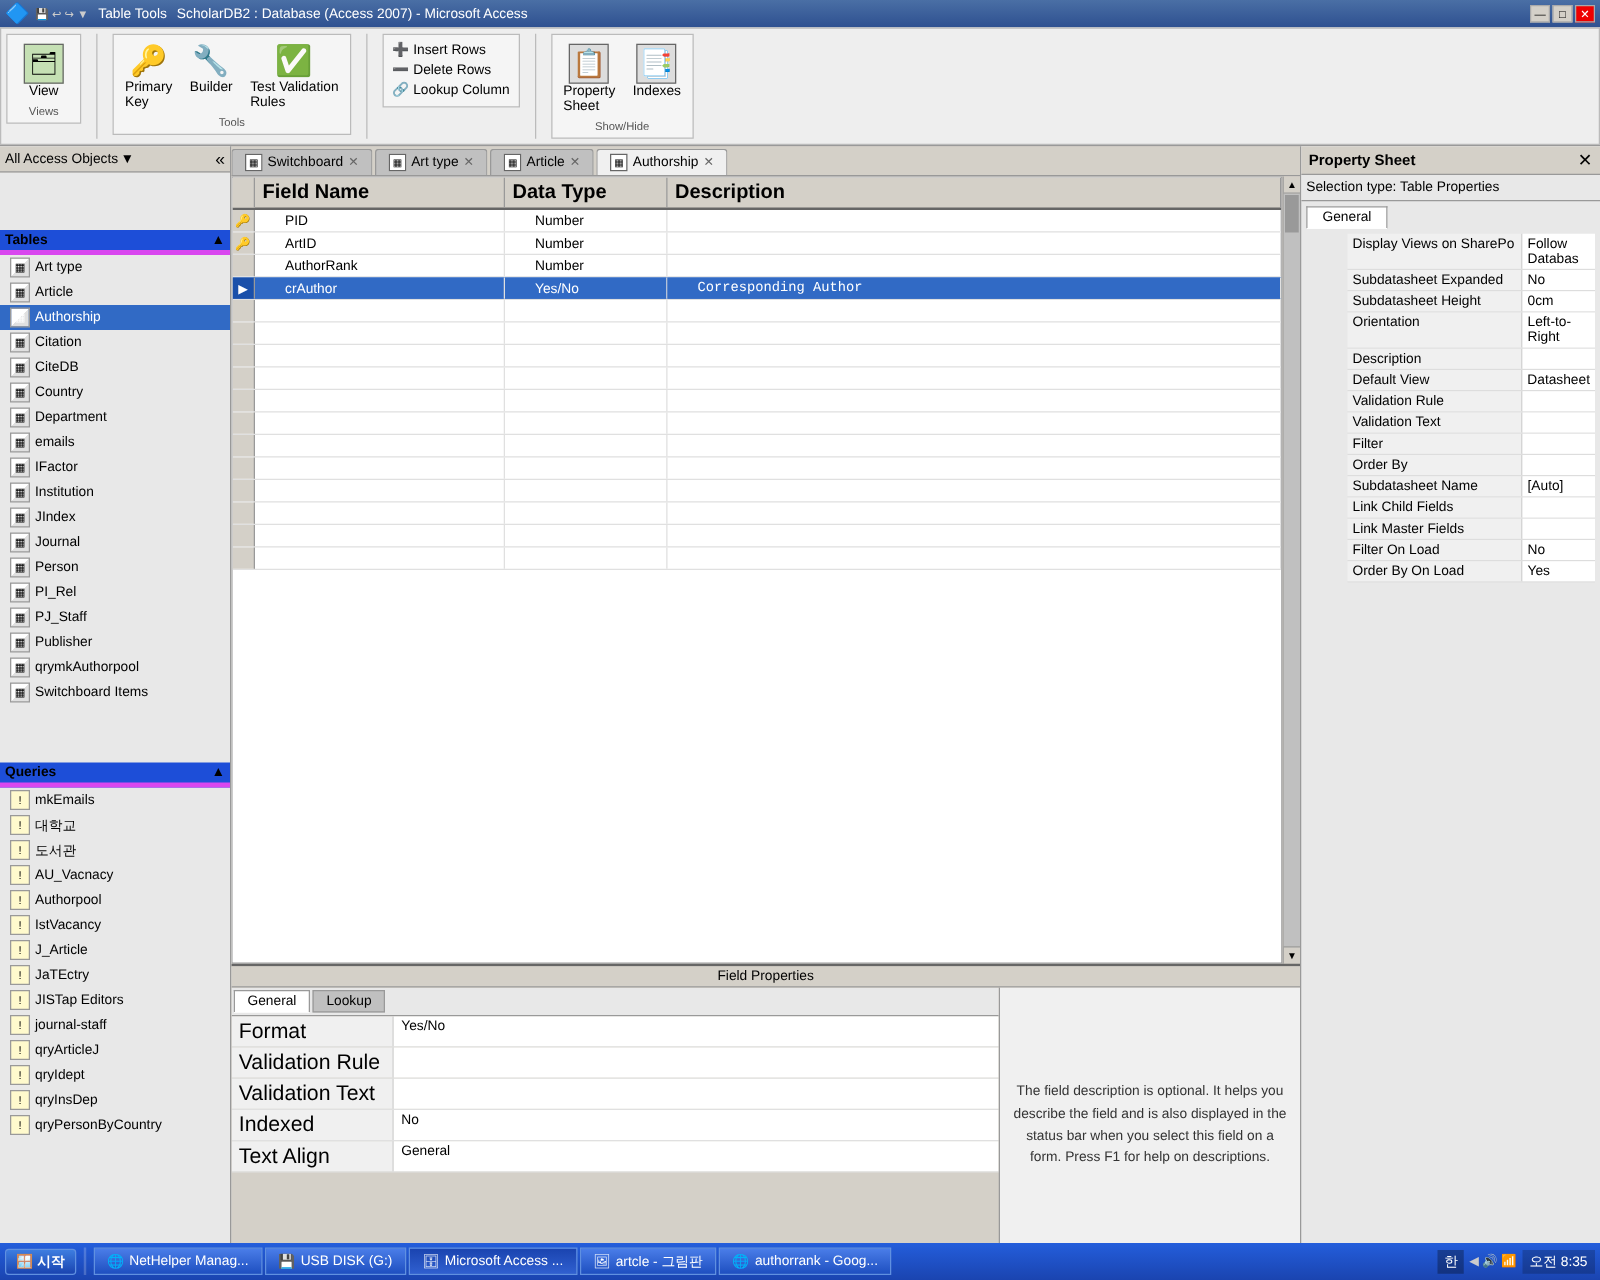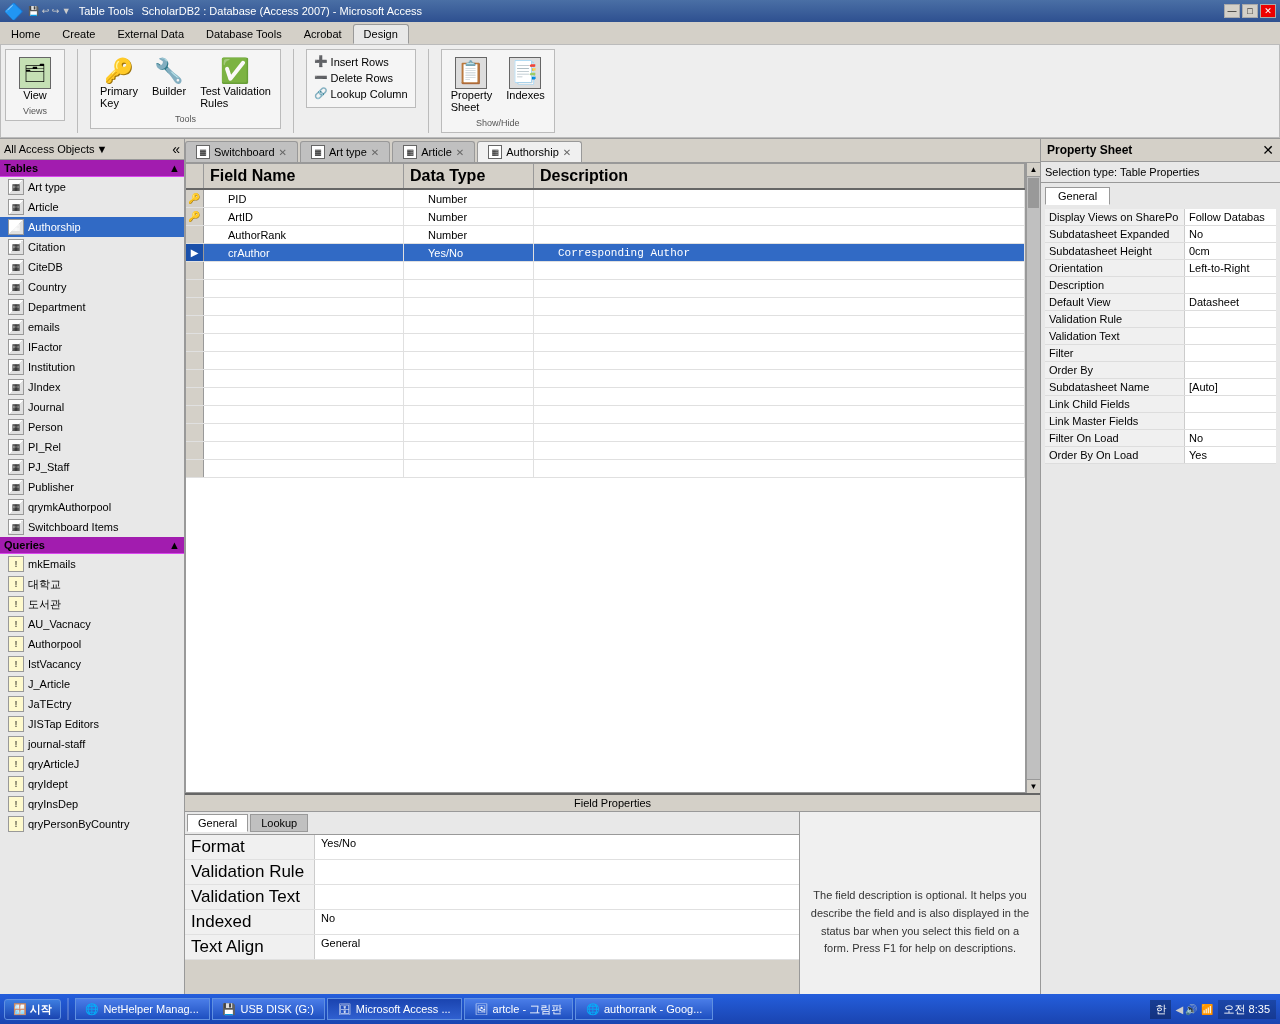--- a/index.html
+++ b/index.html
@@ -27,21 +27,21 @@
 
     
     .main-area { display: flex; height: calc(1024px - 22px - 24px - 60px - 24px); }
 
     
     .left-panel { width: 185px; background: #e8e8e8; border-right: 1px solid #999; display: flex; flex-direction: column; overflow: hidden; }
     .left-panel-header { display: flex; align-items: center; justify-content: space-between; background: #d4d0c8; padding: 2px 4px; border-bottom: 1px solid #999; }
     .left-panel-dropdown { display: flex; align-items: center; gap: 2px; flex: 1; }
     .left-panel-toggle { font-size: 14px; cursor: pointer; }
     .left-panel-content { flex: 1; overflow-y: auto; }
-    .section-header { display: flex; align-items: center; justify-content: space-between; background: #a21caf; padding: 2px 4px; cursor: pointer; border-bottom: 1px solid #d946ef; }
+    .section-header { display: flex; align-items: center; justify-content: space-between; background: #1d4ed8; padding: 2px 4px; cursor: pointer; border-bottom: 4px solid #d946ef; margin-top: 46px; }
     .section-header span { font-weight: bold; font-size: 11px; }
     .section-content { }
     .nav-item { display: flex; align-items: center; gap: 4px; padding: 2px 8px; cursor: pointer; }
     .nav-item.selected { background: #316ac5; color: white; }
     .nav-item-icon { width: 16px; height: 16px; display: flex; align-items: center; justify-content: center; flex-shrink: 0; }
     .nav-item-icon.table { background: linear-gradient(135deg, #fff 50%, #e0e0e0 50%); border: 1px solid #999; font-size: 9px; }
     .nav-item-icon.query { background: #fffacd; border: 1px solid #999; font-size: 9px; }
 
     
     .center-panel { flex: 1; display: flex; flex-direction: column; overflow: hidden; }
@@ -85,21 +85,21 @@
 
     
     .right-panel { width: 240px; border-left: 1px solid #999; background: #e8e8e8; display: flex; flex-direction: column; overflow: hidden; }
     .right-panel-header { display: flex; align-items: center; justify-content: space-between; background: #d4d0c8; padding: 3px 6px; border-bottom: 1px solid #999; }
     .right-panel-title { font-weight: bold; font-size: 12px; text-align: center; }
     .right-panel-close { cursor: pointer; font-size: 14px; }
     .right-panel-content { flex: 1; overflow-y: auto; padding: 4px; }
     .prop-tabs { display: flex; margin-bottom: 4px; }
     .prop-tab { padding: 2px 12px; border: 1px solid #999; cursor: pointer; background: #d4d0c8; }
     .prop-tab.active { background: #fff; border-bottom-color: #fff; }
-    .prop-row { display: flex; border-bottom: 1px solid #ddd; }
+    .prop-row { display: flex; border-bottom: 1px solid #ddd; margin-left: 33px; }
     .prop-label { width: 140px; padding: 2px 4px; font-size: 11px; color: #000; border-right: 1px solid #ccc; background: #f0f0f0; }
     .prop-value { flex: 1; padding: 2px 4px; font-size: 11px; background: white; }
 
     
     .taskbar { height: 30px; background: linear-gradient(to bottom, #245edc, #1a44b0); display: flex; align-items: center; padding: 0 4px; gap: 4px; position: fixed; bottom: 0; width: 1280px; }
     .start-btn { padding: 2px 8px; background: linear-gradient(to bottom, #3d7de0, #1a44b0); border: 1px solid #6090e0; color: white; font-weight: bold; font-size: 12px; cursor: pointer; border-radius: 3px; display: flex; align-items: center; gap: 3px; }
     .taskbar-items { display: flex; gap: 2px; flex: 1; }
     .taskbar-item { padding: 2px 10px; background: linear-gradient(to bottom, #4a7de8, #1e4fc0); border: 1px solid #6090e0; color: white; font-size: 11px; cursor: pointer; height: 22px; display: flex; align-items: center; gap: 4px; }
     .taskbar-item.active { background: linear-gradient(to bottom, #1a44b0, #3060d0); }
     .taskbar-right { display: flex; align-items: center; gap: 4px; color: white; font-size: 11px; }
@@ -122,28 +122,20 @@
     <span style="margin-left:4px;">ScholarDB2 : Database (Access 2007) - Microsoft Access</span>
   </div>
   <div class="title-bar-right">
     <div class="title-btn">—</div>
     <div class="title-btn">□</div>
     <div class="title-btn" style="background:#e00;color:white;">✕</div>
   </div>
 </div>
 
 <div class="ribbon">
-  <div class="ribbon-tabs">
-    <div class="ribbon-tab">Home</div>
-    <div class="ribbon-tab">Create</div>
-    <div class="ribbon-tab">External Data</div>
-    <div class="ribbon-tab">Database Tools</div>
-    <div class="ribbon-tab">Acrobat</div>
-    <div class="ribbon-tab active">Design</div>
-  </div>
   <div class="ribbon-content">
 
     <div class="ribbon-group">
       <div class="ribbon-btn">
         <div class="ribbon-icon" style="background:#c5e0b4;">🗂</div>
         <span>View</span>
       </div>
       <div class="ribbon-group-label">Views</div>
     </div>
     <div class="ribbon-separator"></div>

